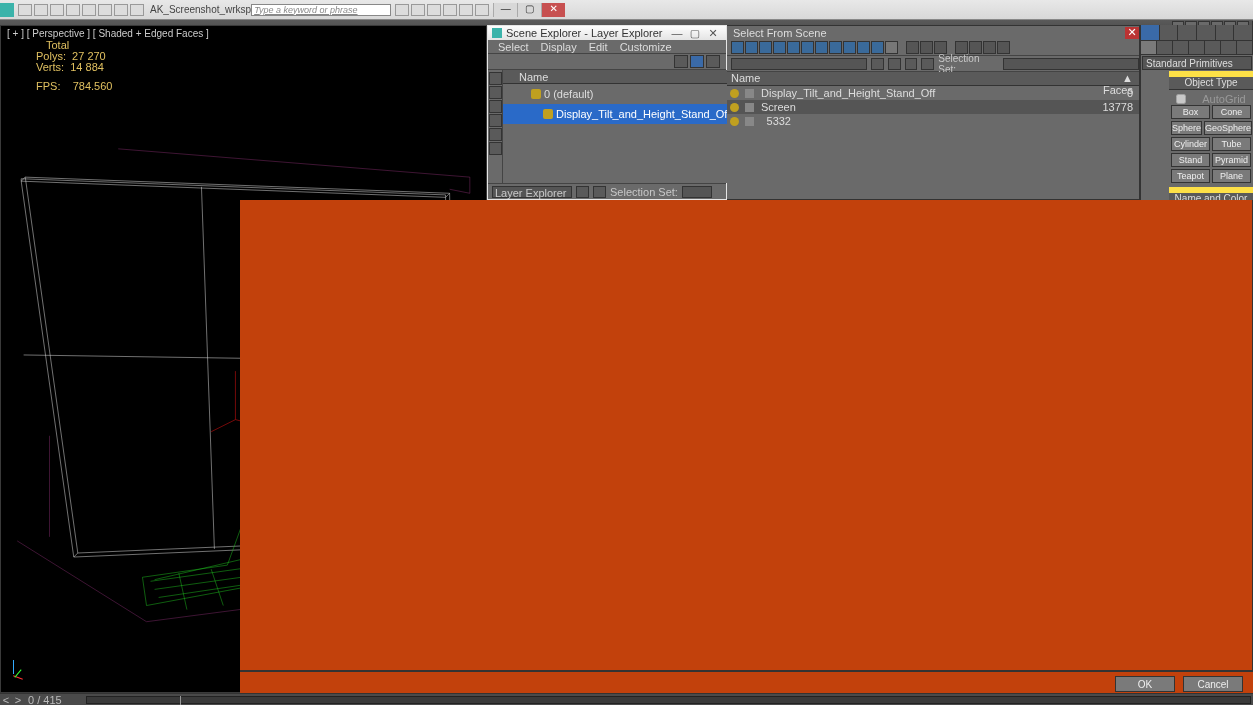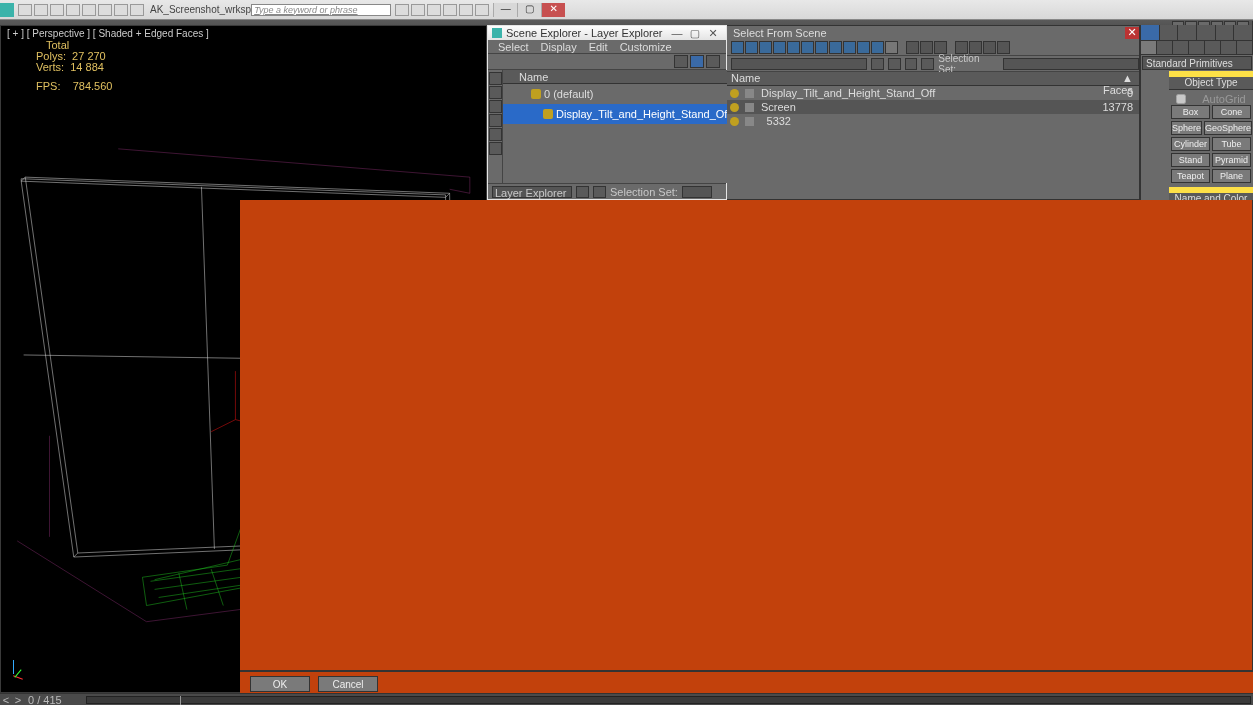--- a/index.html
+++ b/index.html
@@ -77,21 +77,21 @@
 .sfs .grid { flex: 1; background: #6a6a6a; }
 .sfs .ghdr { height: 14px; background: #5a5a5a; border-bottom: 1px solid #333; display: flex; font-size: 10px; color: #ddd; }
 .sfs .ghdr .c1 { flex: 1; padding-left: 4px; }
 .sfs .ghdr .c2 { width: 40px; text-align: right; padding-right: 6px; }
 .sfs .grow { height: 14px; display: flex; align-items: center; font-size: 10px; color: #ddd; }
 .sfs .grow .dot { width: 9px; height: 9px; background: #c0a020; border-radius: 50%; margin: 0 3px; }
 .sfs .grow .geo { width: 9px; height: 9px; background: #888; margin: 0 3px; }
 .sfs .grow .nm { flex: 1; padding-left: 4px; }
 .sfs .grow .fc { width: 40px; text-align: right; padding-right: 6px; }
 .sfs .grow.sel { background: #555; }
-.sfs .btns { height: 40px; display: flex; gap: 8px; padding: 4px 10px; }
+.sfs .btns { height: 40px; display: flex; justify-content: flex-end; gap: 8px; padding: 4px 10px; }
 .sfs .btns button { width: 60px; height: 16px; background: #7a7a7a; border: 1px solid #333; color: #eee; font-size: 10px; }
 
 
 .asset { border-top: 1px solid #333; flex: 1; }
 .asset .mbar span { font-size: 10px; }
 .asset .atbar { height: 16px; background: #6a6a6a; border-bottom: 1px solid #444; display: flex; align-items: center; padding: 0 4px; gap: 2px; }
 .asset .atbar .ab { width: 14px; height: 13px; background: #5a5a5a; border: 1px solid #333; }
 .asset .atbar .ab.g { background: #2a8a4a; }
 .asset .atbar .ab.on { background: #3a6aa8; }
 .asset .agrid { flex: 1; overflow: auto; background: #6a6a6a; }

